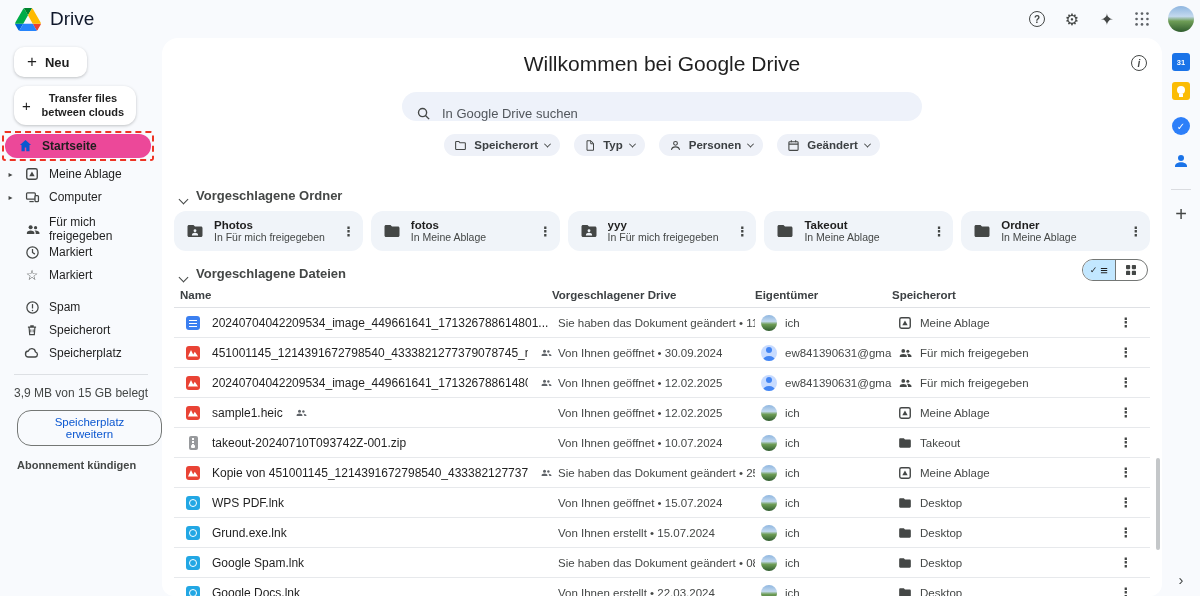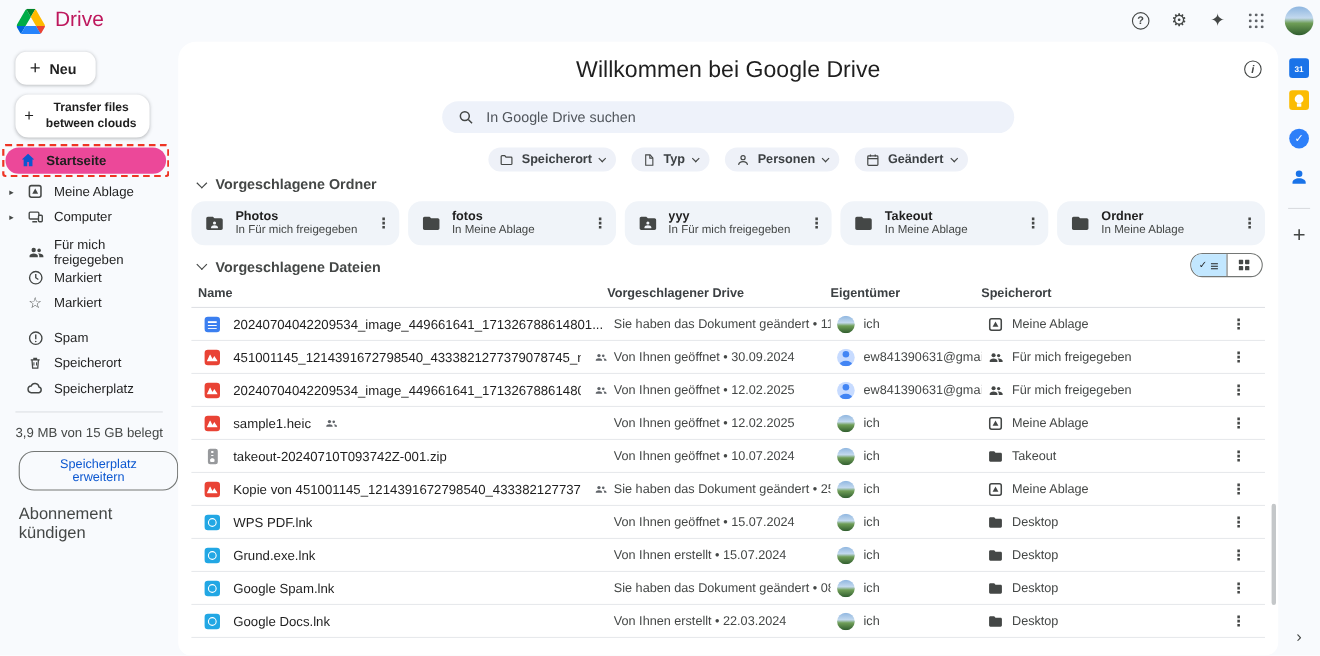--- a/index.html
+++ b/index.html
@@ -4,21 +4,21 @@
 <style>
   * { box-sizing: border-box; margin: 0; padding: 0; }
   html,body { width:1200px; height:596px; overflow:hidden; }
   body {
     font-family: "Liberation Sans", "DejaVu Sans", sans-serif;
     background:#f8fafd; color:#1f1f1f; position:relative; font-size:12px;
   }
   
   .topbar { position:absolute; top:0; left:0; right:0; height:38px; display:flex; align-items:center; }
   .logo { display:flex; align-items:center; gap:9px; padding-left:15px; cursor:pointer; }
-  .logo-name { font-size:19px; color:#be185d; }
+  .logo-name { font-size:19px; color:#0f172a; }
   .top-actions { position:absolute; right:6px; top:0; height:38px; display:flex; align-items:center; gap:17px; }
   .tb-ic { width:18px; height:18px; display:flex; align-items:center; justify-content:center;
            color:#444746; font-size:16px; cursor:pointer; }
   .help-circle { width:16px; height:16px; border:1.6px solid #444746; border-radius:50%;
                  font-size:10px; font-weight:bold; display:flex; align-items:center; justify-content:center; }
   .avatar-big { width:26px; height:26px; border-radius:50%;
     background:linear-gradient(180deg,#8fb6e0 0%,#c3d9ee 40%,#6f9e57 58%,#2f5c2e 100%); cursor:pointer; }
   
   .rightbar { position:absolute; top:38px; right:0; bottom:0; width:38px; display:flex;
               flex-direction:column; align-items:center; padding-top:15px; }
@@ -53,39 +53,39 @@
   .nav-ic { width:16px; height:16px; flex:none; display:flex; align-items:center; justify-content:center;
             color:#444746; }
   .annotation-box { border:2px dashed #ee3424; border-radius:3px; margin:0 8px 2px 2px; padding:1px; }
   .nav-item.active { background:#ec4899; border-radius:13px; padding-left:12px; height:24px; font-weight:bold; }
   .nav-gap { height:9px; }
   .side-divider { height:1px; background:#dde0e4; margin:9px 14px 0 14px; }
   .storage-text { margin:11px 0 0 14px; font-size:12px; color:#444746; }
   .btn-storage { margin:10px 0 0 17px; background:transparent; border:1px solid #747775; border-radius:14px;
                  padding:5px 13px; color:#0b57d0; font-size:11.5px; font-weight:normal; cursor:pointer;
                  font-family:inherit; }
-  .cancel-sub { margin:13px 0 0 17px; font-size:15px; font-weight:normal; color:#444746; cursor:pointer; }
+  .cancel-sub { margin:13px 0 0 17px; font-size:11px; font-weight:bold; color:#444746; cursor:pointer; }
   
   .main { position:absolute; top:38px; left:162px; right:38px; bottom:0; background:#fff;
           border-radius:16px 16px 12px 12px; overflow:hidden; }
   .info-btn { position:absolute; top:17px; right:15px; width:16px; height:16px; border:1.5px solid #444746;
               border-radius:50%; font-size:10px; font-style:italic; font-weight:bold; color:#444746;
               display:flex; align-items:center; justify-content:center; cursor:pointer; }
   .page-title { margin-top:14px; text-align:center; font-size:21px; color:#1f1f1f; }
   .searchbar { margin:16px auto 0; width:520px; height:29px; background:#eef2fa; border-radius:15px;
-               display:flex; align-items:center; gap:11px; padding:0 14px; }
+               display:flex; align-items:flex-end; gap:11px; padding:0 14px; }
   .searchbar input { flex:1; border:none; outline:none; background:transparent; font-size:13px;
                color:#1f1f1f; font-family:inherit; }
   .searchbar input::placeholder { color:#51565c; }
   .chips { margin-top:13px; display:flex; justify-content:center; gap:14px; }
   .chip { height:22px; background:#eef1f8; border-radius:11px; display:flex; align-items:center;
           gap:7px; padding:0 10px; font-size:11.5px; font-weight:bold; color:#3c4043; cursor:pointer; }
   .caret { width:5px; height:5px; border-right:1.4px solid #444746; border-bottom:1.4px solid #444746;
            transform:rotate(45deg) translate(-1px,-1px); }
-  .section-head { margin:4px 12px 0 18px; display:flex; align-items:center; gap:9px; cursor:pointer; }
+  .section-head { margin:32px 12px 0 18px; display:flex; align-items:flex-end; gap:9px; cursor:pointer; }
   .section-head.second { margin-top:8px; height:22px; }
   .chev-down { width:7px; height:7px; border-right:1.6px solid #444746; border-bottom:1.6px solid #444746;
                transform:rotate(45deg); margin-top:-3px; flex:none; }
   .section-title { font-size:13px; font-weight:bold; color:#444746; }
   
   .cards { display:flex; gap:8px; margin:8px 12px 0; }
   .card { flex:1; height:40px; background:#f0f4f9; border-radius:12px; display:flex; align-items:center;
           gap:10px; padding:0 4px 0 12px; cursor:pointer; min-width:0; }
   .card-texts { flex:1; min-width:0; }
   .card-name { font-size:11.5px; font-weight:bold; color:#1f1f1f; white-space:nowrap; overflow:hidden; }

